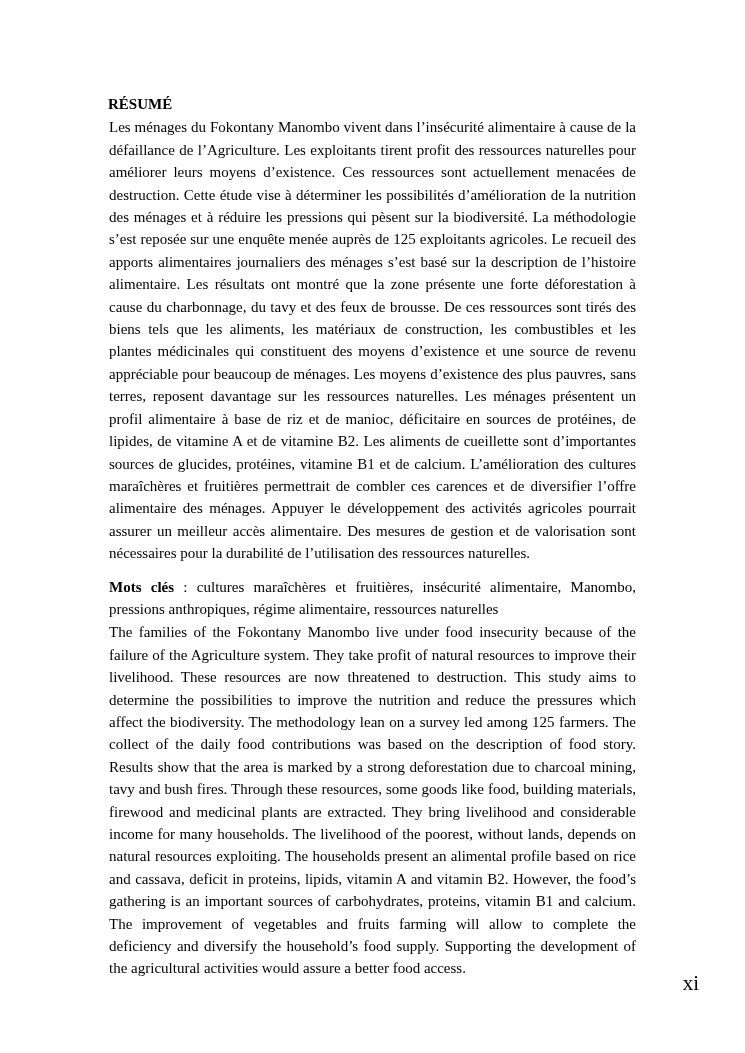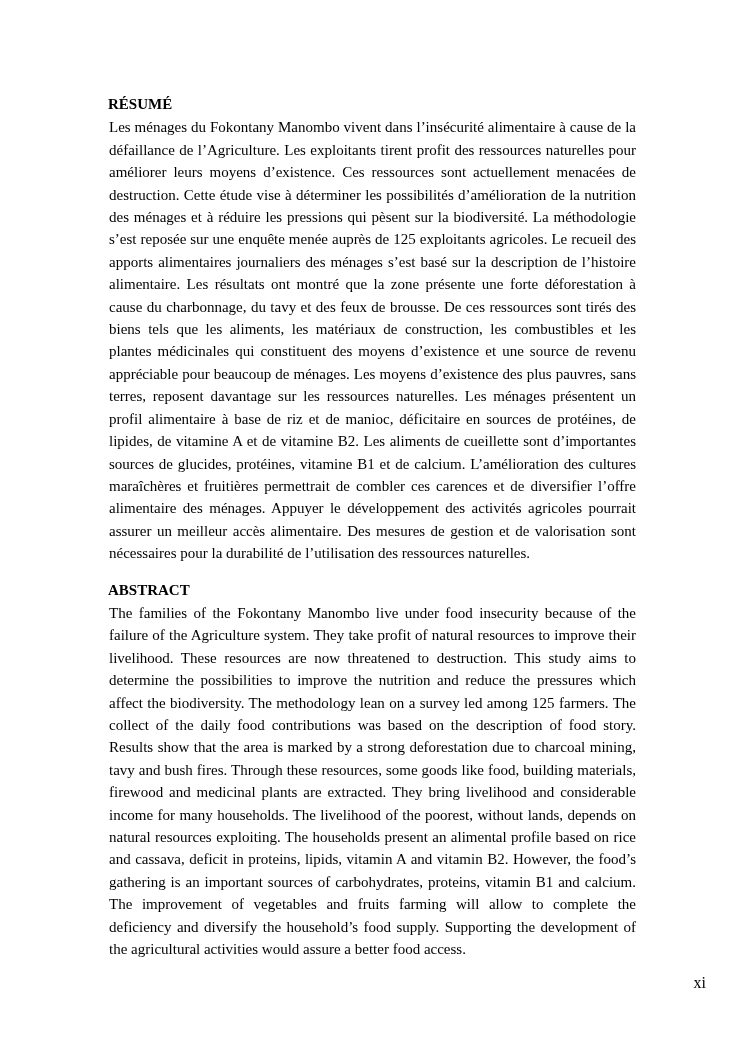--- a/index.html
+++ b/index.html
@@ -41,35 +41,35 @@
   }
   .keywords-label {
     font-weight: bold;
   }
   .abstract-heading {
     margin-top: 14px;
   }
   .page-number {
     position: absolute;
     top: 972px;
-    right: 39px;
-    font-size: 16px;
+    right: 46px;
+    font-size: 21px;
     line-height: 22.4px;
     text-align: center;
   }
 </style>
 </head>
 <body>
 
 <div class="page">
 
   <div class="heading">RÉSUMÉ</div>
 
   <p class="para">Les ménages du Fokontany Manombo vivent dans l’insécurité alimentaire à cause de la défaillance de l’Agriculture. Les exploitants tirent profit des ressources naturelles pour améliorer leurs moyens d’existence. Ces ressources sont actuellement menacées de destruction. Cette étude vise à déterminer les possibilités d’amélioration de la nutrition des ménages et à réduire les pressions qui pèsent sur la biodiversité. La méthodologie s’est reposée sur une enquête menée auprès de 125 exploitants agricoles. Le recueil des apports alimentaires journaliers des ménages s’est basé sur la description de l’histoire alimentaire. Les résultats ont montré que la zone présente une forte déforestation à cause du charbonnage, du tavy et des feux de brousse. De ces ressources sont tirés des biens tels que les aliments, les matériaux de construction, les combustibles et les plantes médicinales qui constituent des moyens d’existence et une source de revenu appréciable pour beaucoup de ménages. Les moyens d’existence des plus pauvres, sans terres, reposent davantage sur les ressources naturelles. Les ménages présentent un profil alimentaire à base de riz et de manioc, déficitaire en sources de protéines, de lipides, de vitamine A et de vitamine B2. Les aliments de cueillette sont d’importantes sources de glucides, protéines, vitamine B1 et de calcium. L’amélioration des cultures maraîchères et fruitières permettrait de combler ces carences et de diversifier l’offre alimentaire des ménages. Appuyer le développement des activités agricoles pourrait assurer un meilleur accès alimentaire. Des mesures de gestion et de valorisation sont nécessaires pour la durabilité de l’utilisation des ressources naturelles.</p>
 
+  <p class="para keywords"><span class="keywords-label">Mots clés</span><span> : </span><span>cultures maraîchères et fruitières, insécurité alimentaire, Manombo, pressions anthropiques, régime alimentaire, ressources naturelles</span></p>
 
-  <div class="heading abstract-heading">ABSTRACT</div>
 
   <p class="para">The families of the Fokontany Manombo live under food insecurity because of the failure of the Agriculture system. They take profit of natural resources to improve their livelihood. These resources are now threatened to destruction. This study aims to determine the possibilities to improve the nutrition and reduce the pressures which affect the biodiversity. The methodology lean on a survey led among 125 farmers. The collect of the daily food contributions was based on the description of food story. Results show that the area is marked by a strong deforestation due to charcoal mining, tavy and bush fires. Through these resources, some goods like food, building materials, firewood and medicinal plants are extracted. They bring livelihood and considerable income for many households. The livelihood of the poorest, without lands, depends on natural resources exploiting. The households present an alimental profile based on rice and cassava, deficit in proteins, lipids, vitamin A and vitamin B2. However, the food’s gathering is an important sources of carbohydrates, proteins, vitamin B1 and calcium. The improvement of vegetables and fruits farming will allow to complete the deficiency and diversify the household’s food supply. Supporting the development of the agricultural activities would assure a better food access.</p>
 
 </div>
 
 <div class="page-number">xi</div>
 
 </body></html>

